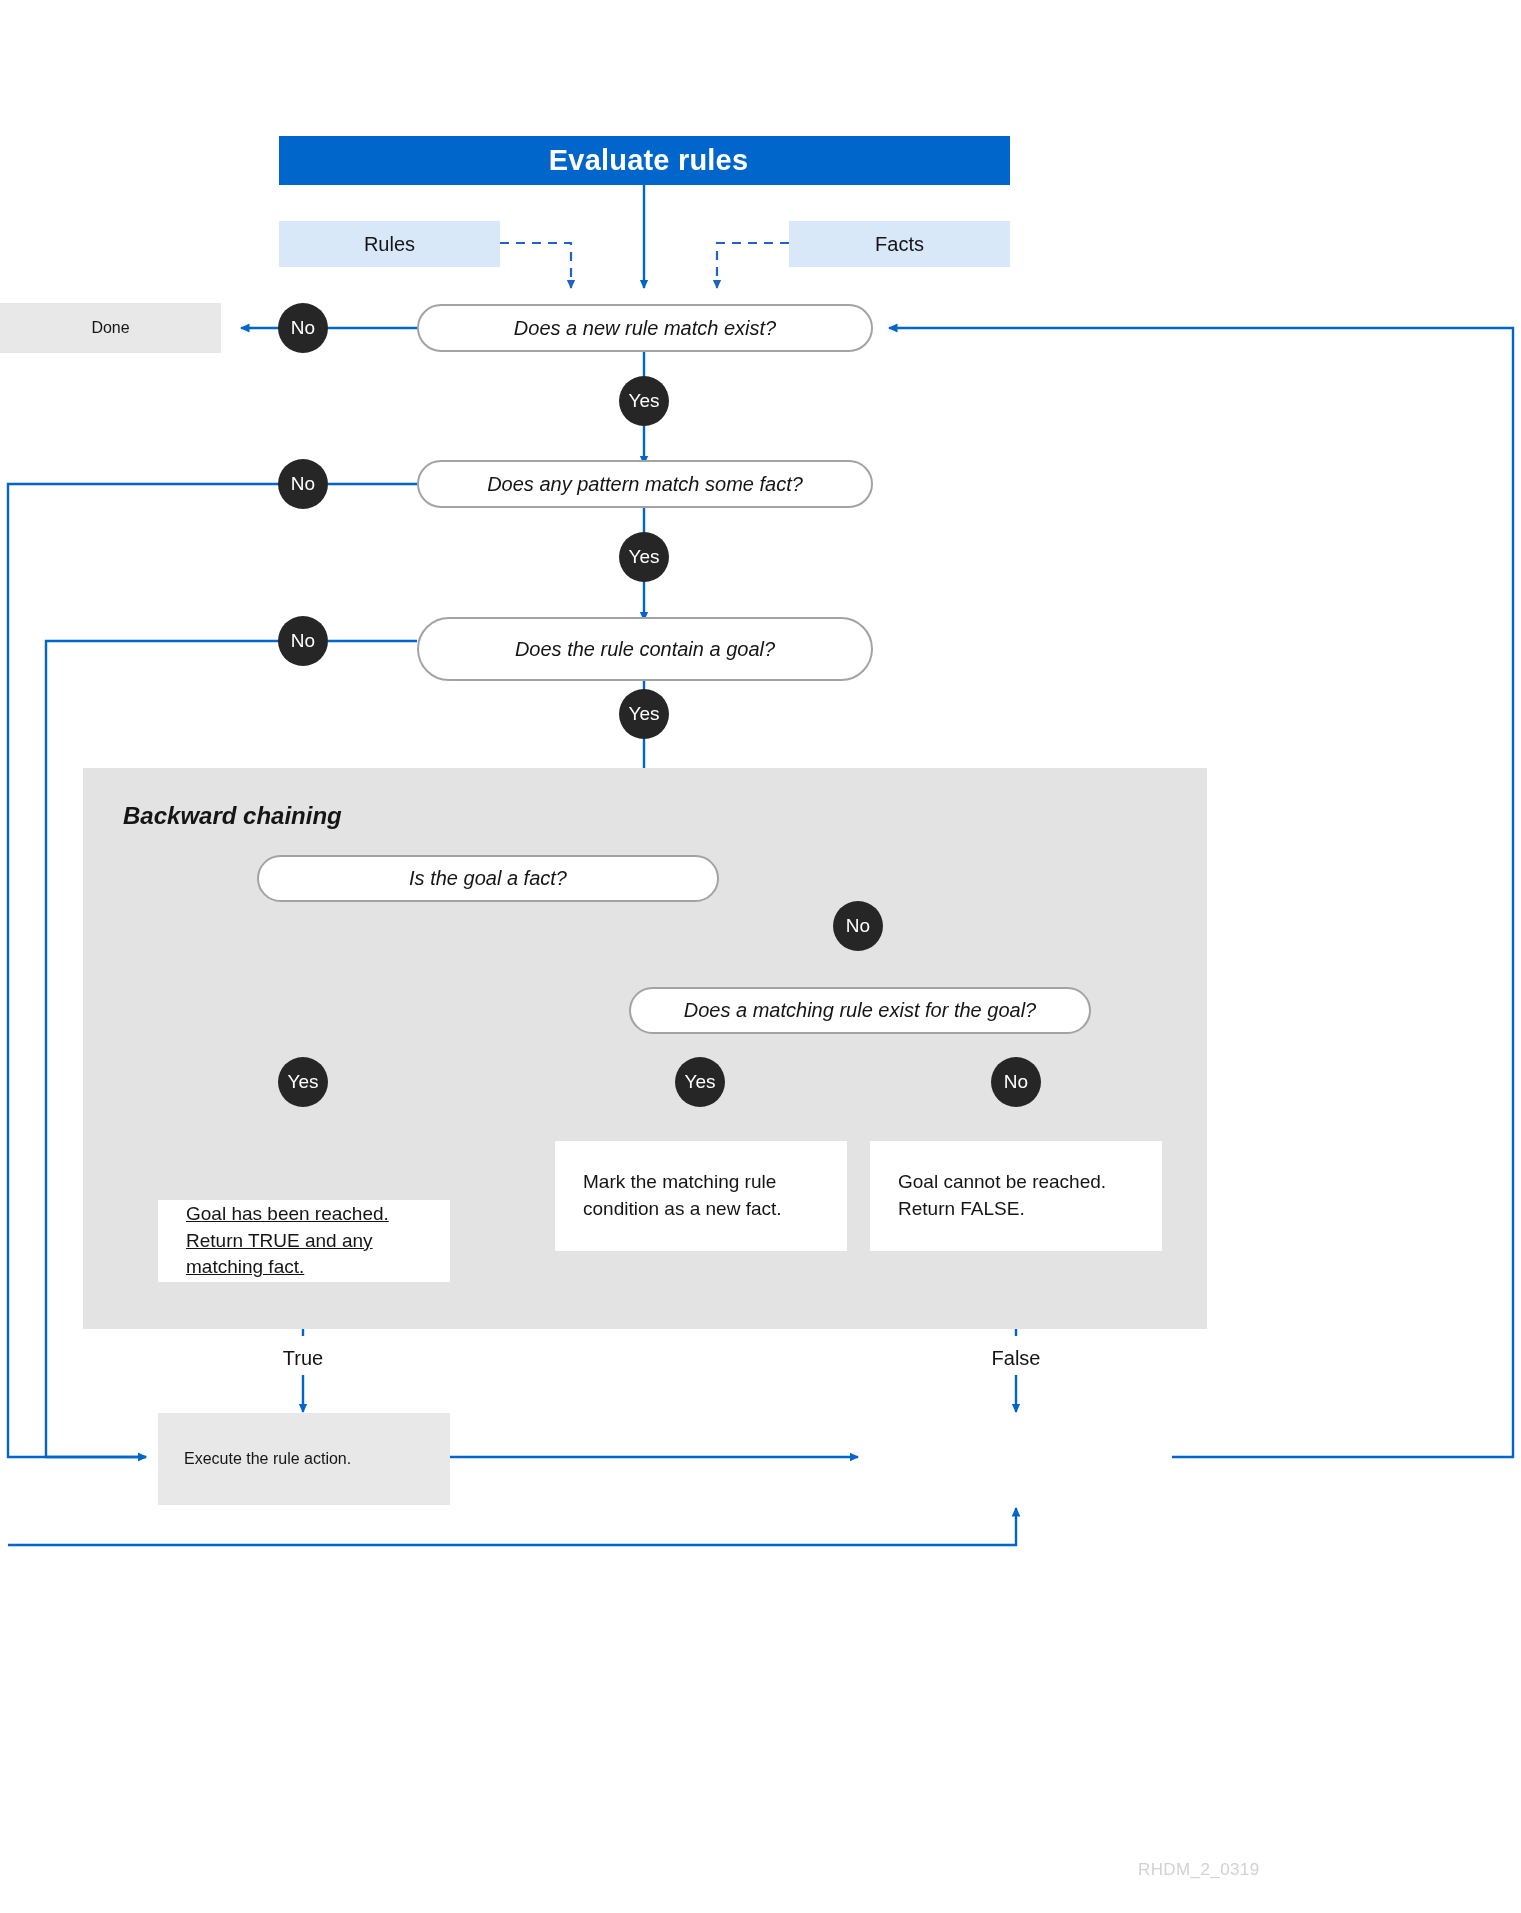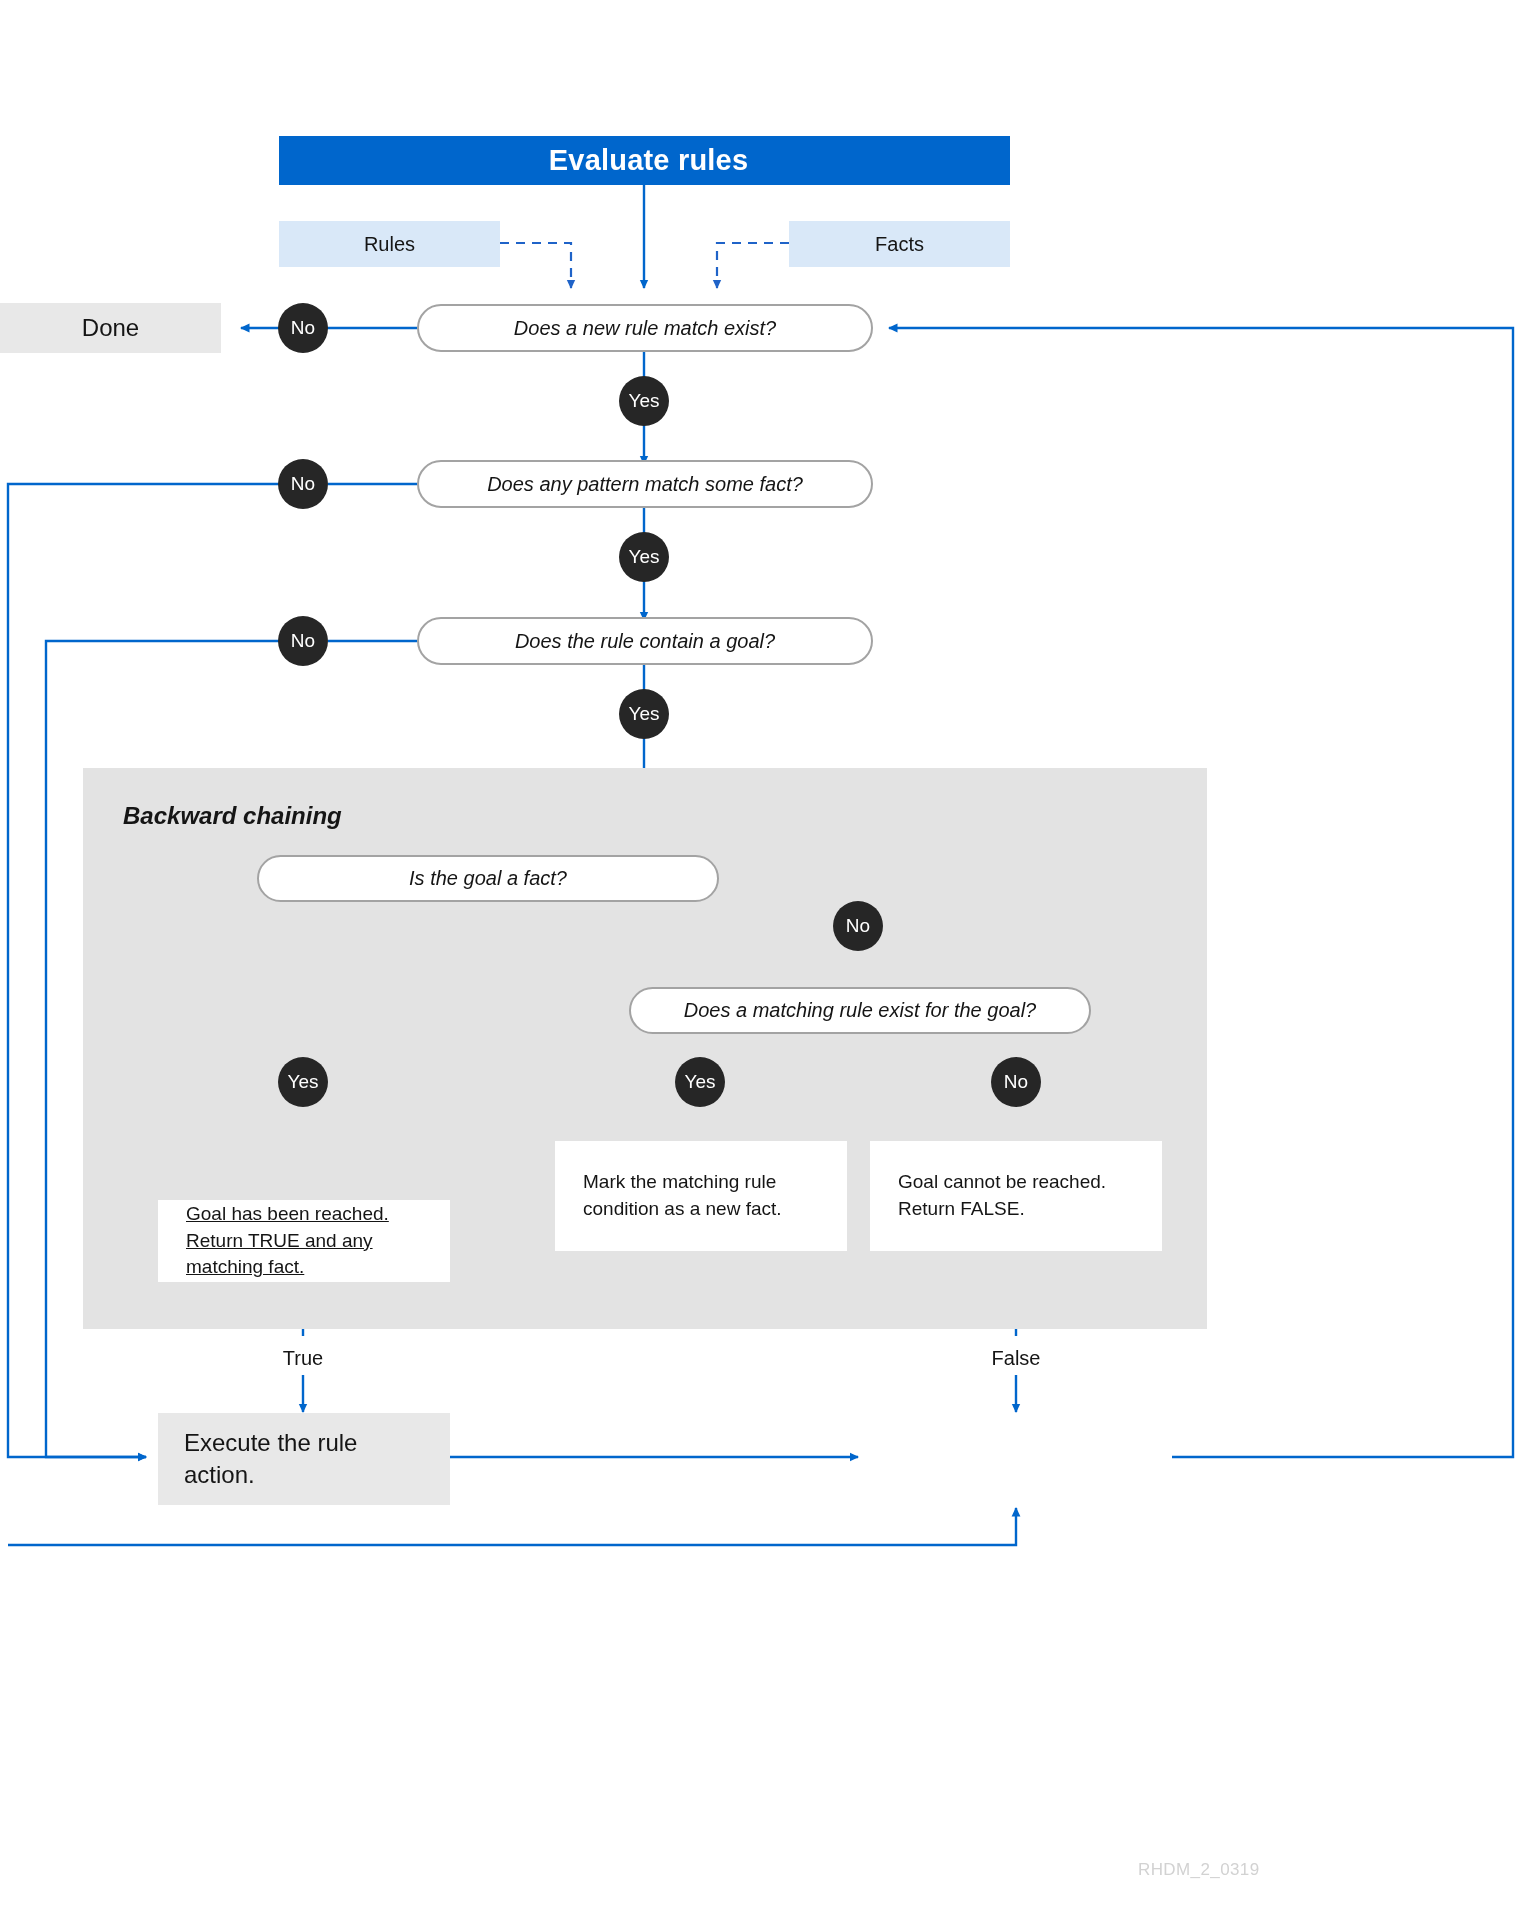--- a/index.html
+++ b/index.html
@@ -58,21 +58,21 @@
     font-style: italic;
     display: flex;
     align-items: center;
     justify-content: center;
     text-align: left;
   }
   
   .grey-box {
     background: #e8e8e8;
     color: #151515;
-    font-size: 24px;
+    font-size: 16px;
     display: flex;
     align-items: center;
     padding: 0 26px;
     line-height: 1.35;
   }
   .grey-box.centered { justify-content: center; padding: 0 10px; }
   
   .white-box {
     background: #ffffff;
     color: #151515;
@@ -196,21 +196,21 @@
 
   <div class="node chip" style="left:279px; top:221px; width:221px; height:46px;">Rules</div>
   <div class="node chip" style="left:789px; top:221px; width:221px; height:46px;">Facts</div>
 
   <div class="node grey-box centered" style="left:0px; top:303px; width:221px; height:50px;">Done</div>
 
   <div class="node pill" style="left:417px; top:304px; width:456px; height:48px;">Does a new rule match exist?</div>
 
   <div class="node pill" style="left:417px; top:460px; width:456px; height:48px;">Does any pattern match some fact?</div>
 
-  <div class="node pill" style="left:417px; top:617px; width:456px; height:48px;">Does the rule contain a goal?</div>
+  <div class="node pill" style="left:417px; top:617px; width:456px; height:64px;">Does the rule contain a goal?</div>
 
   <div class="node pill" style="left:629px; top:987px; width:462px; height:47px;">Does a matching rule exist for the goal?</div>
 
   <div class="node pill" style="left:257px; top:855px; width:462px; height:47px;">Is the goal a fact?</div>
 
   <div class="node white-box" style="left:158px; top:1200px; width:292px; height:82px;text-decoration:underline;">Goal has been reached. Return TRUE and any matching fact.</div>
 
   <div class="node white-box" style="left:555px; top:1141px; width:292px; height:110px;">Mark the matching rule condition as a new fact.</div>
 
   <div class="node white-box" style="left:870px; top:1141px; width:292px; height:110px;">Goal cannot be reached. Return FALSE.</div>

